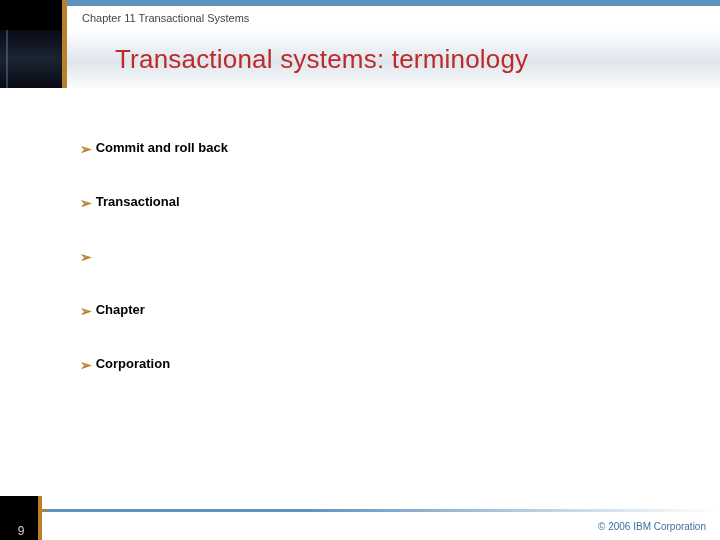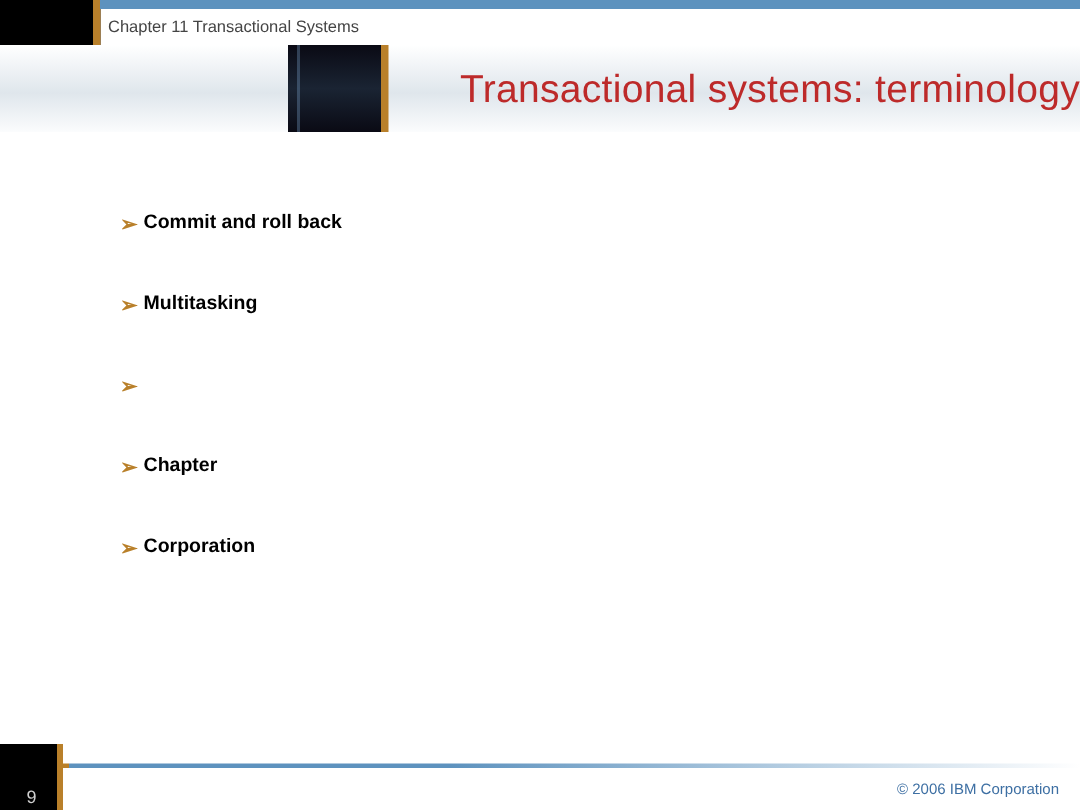--- a/index.html
+++ b/index.html
@@ -18,28 +18,28 @@
   .chapter-bar {
     position: absolute; left: 0; top: 6px; width: 100%; height: 24px;
     display: flex; align-items: center;
   }
   .chapter-bar .left-black {
     width: 62px; height: 24px; background: #000;
     border-right: 5px solid #b9802a;
     box-sizing: content-box;
   }
   .chapter-bar .text {
-    margin-left: 5px; font-size: 11px; color: #444;
+    margin-left: 15px; font-size: 11px; color: #444;
   }
 
   
   .heading-band {
     position: absolute; left: 0; top: 30px; width: 100%; height: 58px;
     background: linear-gradient(to bottom, #fff 0%, #dfe6ec 55%, #fbfcfd 100%);
-    display: flex; align-items: center; justify-content: flex-end;
+    display: flex; align-items: center;
   }
   .heading-band .left-side {
     width: 62px; height: 58px;
     background: linear-gradient(to bottom, #0a0a14 0%, #1a2433 50%, #0a0a14 100%);
     border-right: 5px solid #b9802a;
     position: relative;
     flex: 0 0 auto;
     box-sizing: content-box;
   }
   .heading-band .left-side::after {
@@ -111,21 +111,21 @@
     <div class="heading-title">Transactional systems: terminology</div>
   </div>
 
   <div class="content">
     <div class="bullet">
       <span class="chev">➢</span>
       <span class="label">Commit and roll back</span>
     </div>
     <div class="bullet">
       <span class="chev">➢</span>
-      <span class="label">Multitasking</span>
+      <span class="label">Transactional</span>
     </div>
     <div class="bullet">
       <span class="chev">➢</span>
     </div>
     <div class="bullet">
       <span class="chev">➢</span>
       <span class="label">Chapter</span>
     </div>
     <div class="bullet">
       <span class="chev">➢</span>

